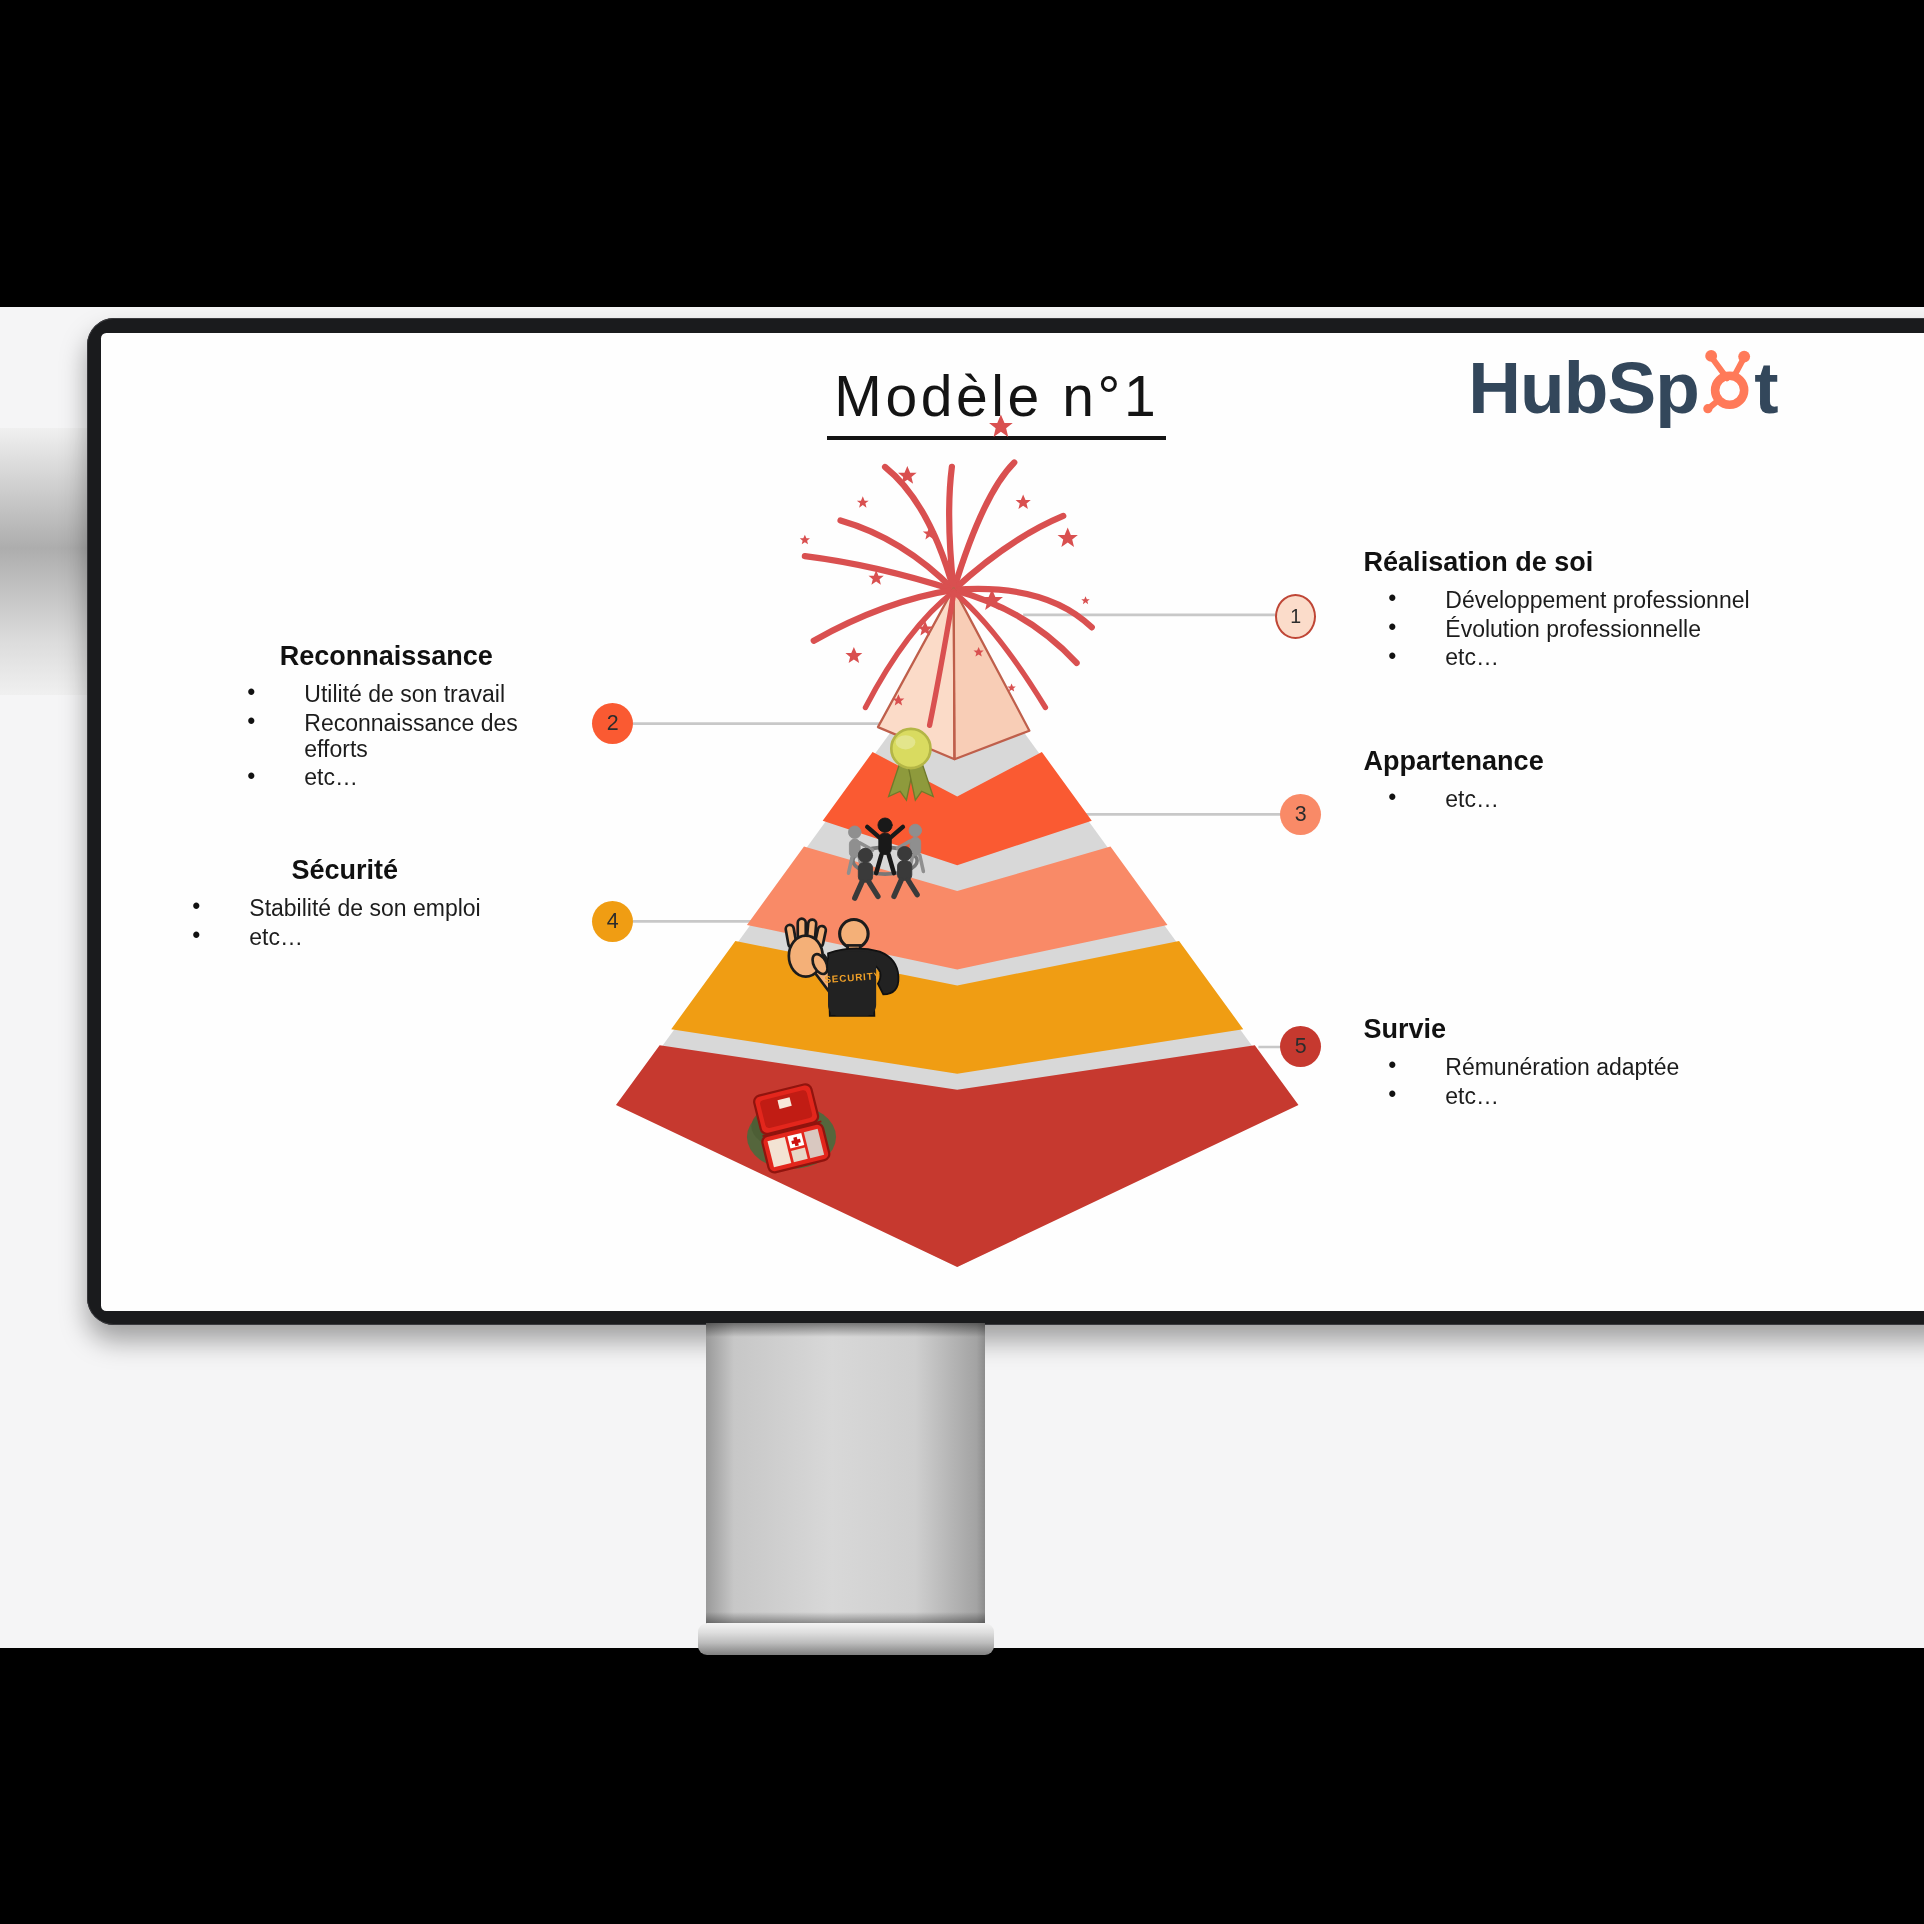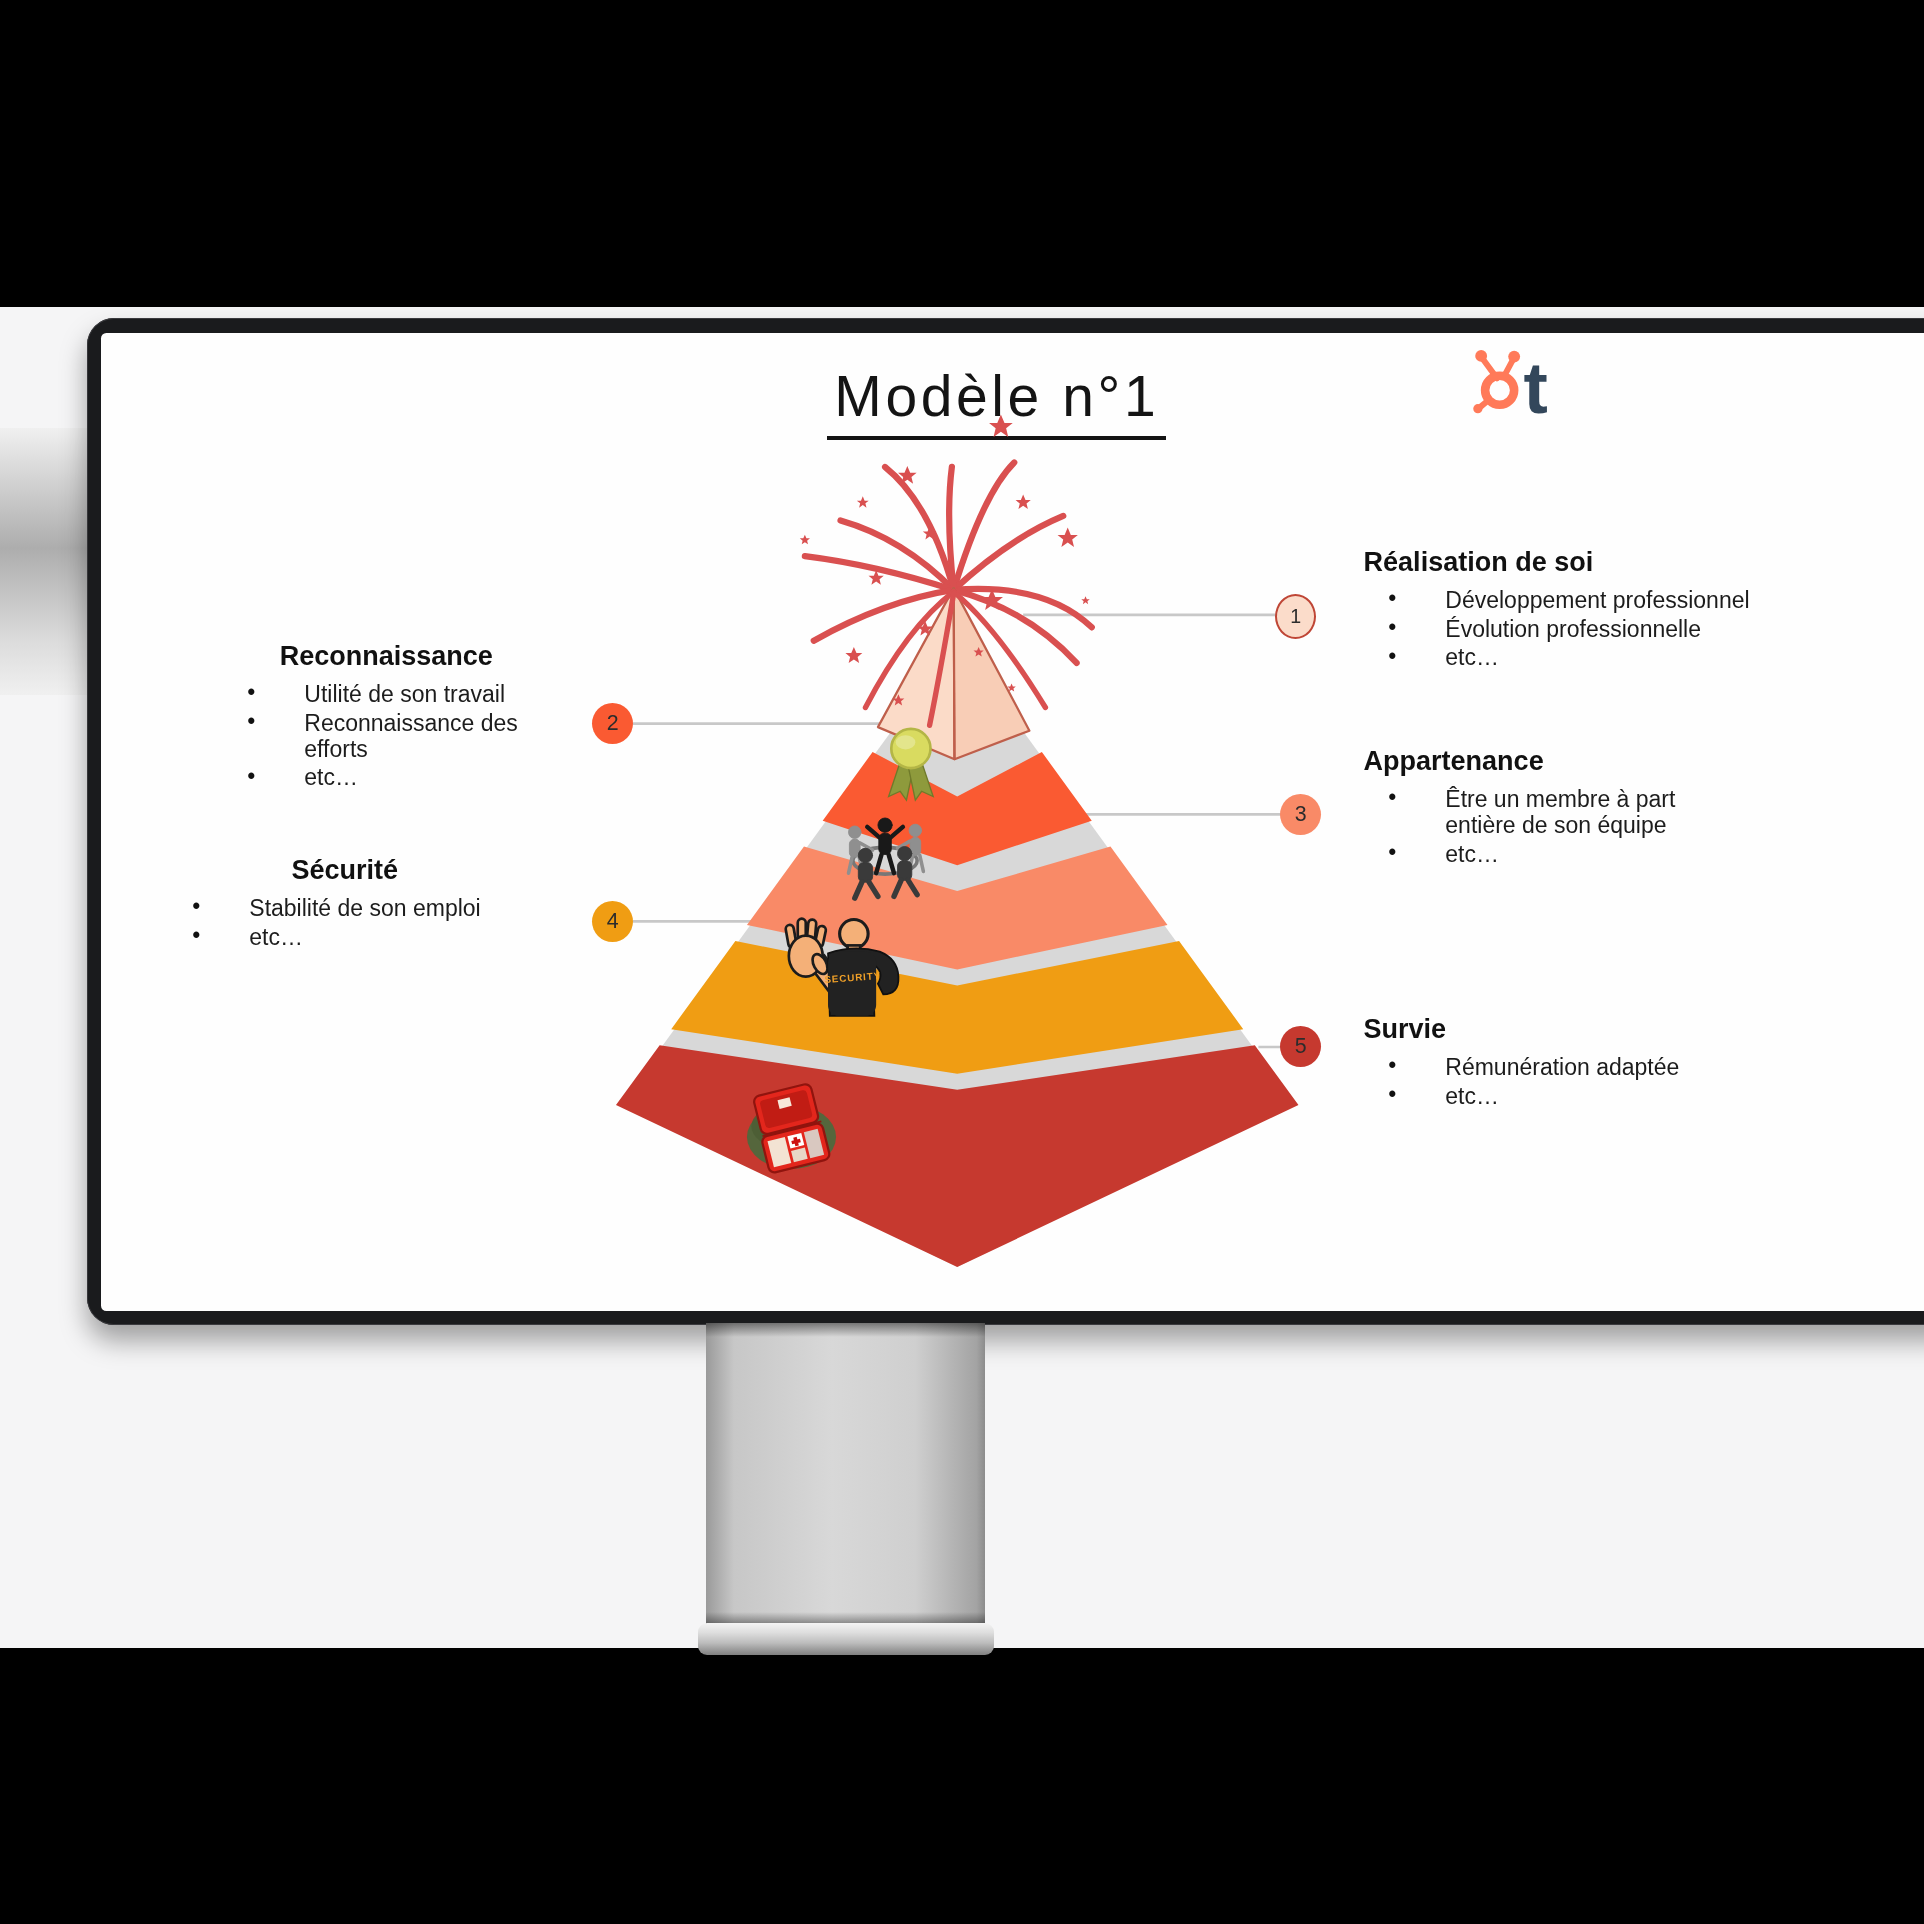--- a/index.html
+++ b/index.html
@@ -59,20 +59,21 @@
 <div class="backdrop-band"></div>
 
 <div class="monitor">
   <div class="screen">
 
     <div class="slide-title">
       <span>Modèle n°1</span>
     </div>
 
     <div class="logo">
+      <span>HubSp</span>
       <svg viewBox="0 0 100 100">
         <g stroke="#ff7a59" stroke-width="9" fill="none" stroke-linecap="round">
           <line x1="50" y1="46" x2="28" y2="16"></line>
           <line x1="60" y1="44" x2="74" y2="18"></line>
           <line x1="36" y1="80" x2="24" y2="90"></line>
         </g>
         <circle cx="54" cy="64" r="22" fill="none" stroke="#ff7a59" stroke-width="13"></circle>
         <circle cx="26" cy="12" r="9" fill="#ff7a59"></circle>
         <circle cx="76" cy="13" r="9" fill="#ff7a59"></circle>
         <circle cx="21" cy="92" r="7" fill="#ff7a59"></circle>
@@ -227,21 +228,20 @@
       <h3>Reconnaissance</h3>
       <ul>
           <li>Utilité de son travail</li>
           <li>Reconnaissance des efforts</li>
           <li>etc…</li>
         </ul>
     </div>
     <div class="tblock rightside" id="block-appartenance">
       <h3>Appartenance</h3>
       <ul>
-          <li>Être un membre à part entière de son équipe</li>
           <li>etc…</li>
         </ul>
     </div>
     <div class="tblock leftside" id="block-securite">
       <h3>Sécurité</h3>
       <ul>
           <li>Stabilité de son emploi</li>
           <li>etc…</li>
         </ul>
     </div>

